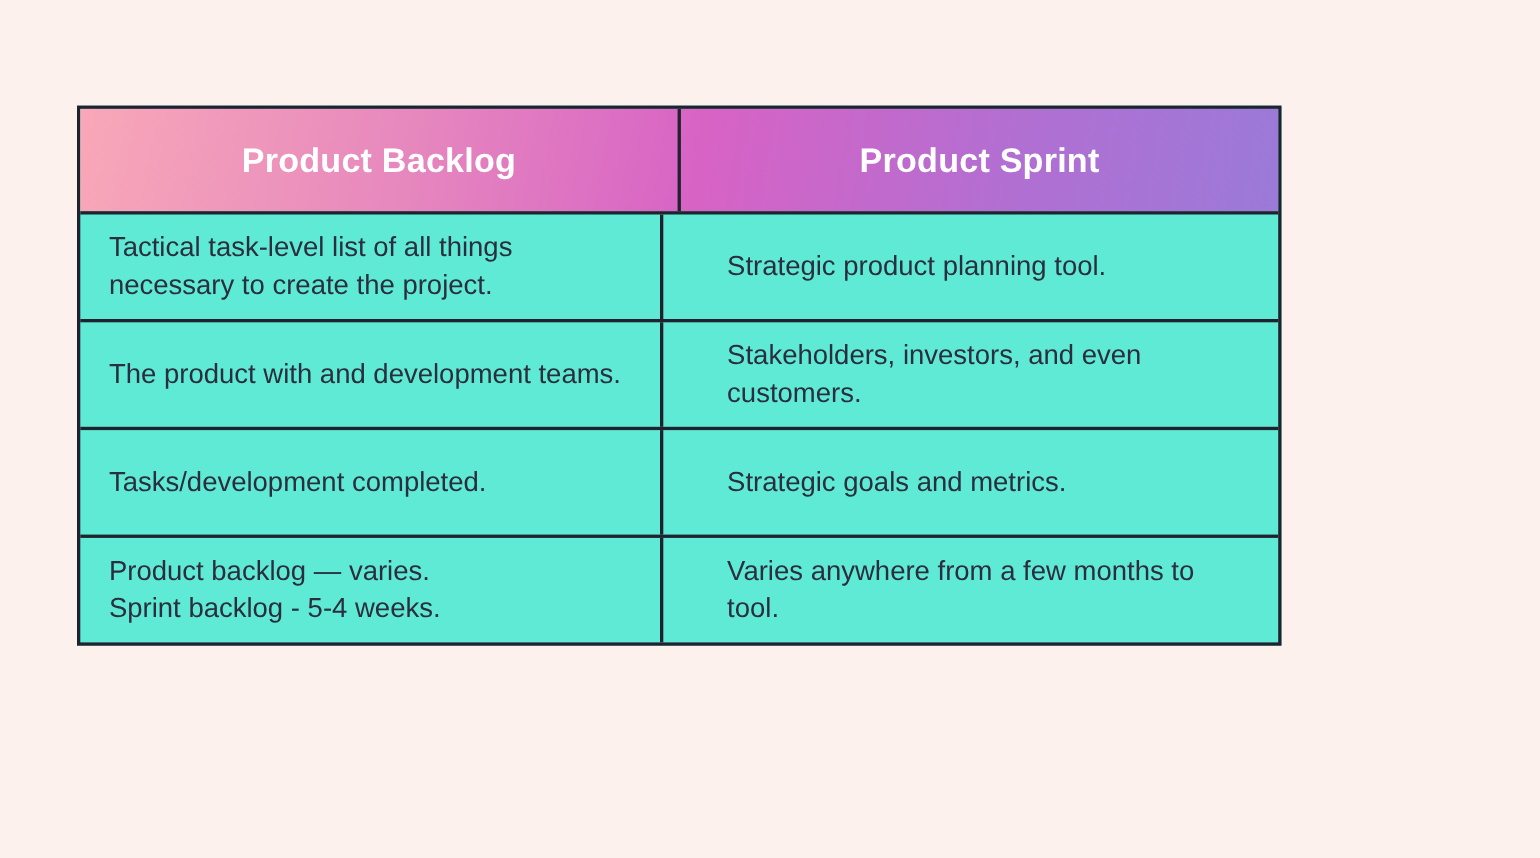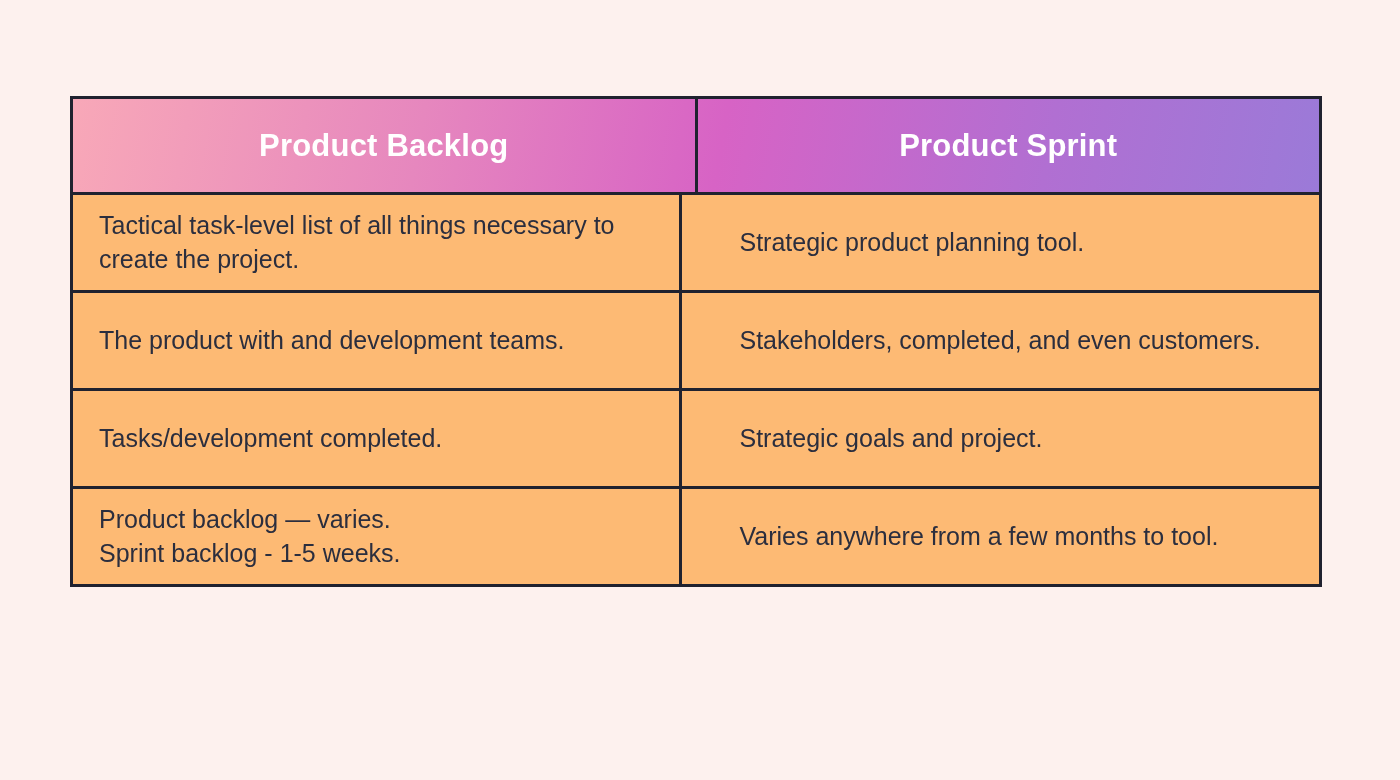--- a/index.html
+++ b/index.html
@@ -7,23 +7,23 @@
     width: 1400px;
     height: 780px;
     background: #FDF1EE;
     font-family: "Liberation Sans", "DejaVu Sans", sans-serif;
     overflow: hidden;
   }
   .comparison-table {
     position: absolute;
     left: 70px;
     top: 96px;
-    width: 1252px;
+    width: 1095px;
     border: 3px solid #20222F;
-    background: #fdba74;
+    background: #5eead4;
   }
   .header-row {
     display: flex;
     height: 93px;
     background: linear-gradient(100deg, #F8A8B8 0%, #E687BE 28%, #D763C5 52%, #B16FD2 78%, #9B7AD8 100%);
   }
   .header-cell {
     flex: 1 1 0;
     display: flex;
     align-items: center;
@@ -63,27 +63,27 @@
   </div>
 
   <div class="body-row">
     <div class="cell first">Tactical task-level list of all things necessary to create the project.</div>
     <div class="cell">Strategic product planning tool.</div>
   </div>
 
 
   <div class="body-row">
     <div class="cell first">The product with and development teams.</div>
-    <div class="cell">Stakeholders, completed, and even customers.</div>
+    <div class="cell">Stakeholders, investors, and even customers.</div>
   </div>
 
   <div class="body-row">
     <div class="cell first">Tasks/development completed.</div>
-    <div class="cell">Strategic goals and project.</div>
+    <div class="cell">Strategic goals and metrics.</div>
   </div>
 
   <div class="body-row">
     <div class="cell first">Product backlog — varies.
-Sprint backlog - 1-5 weeks.</div>
+Sprint backlog - 5-4 weeks.</div>
     <div class="cell">Varies anywhere from a few months to tool.</div>
   </div>
 
 </div>
 
 </body></html>

